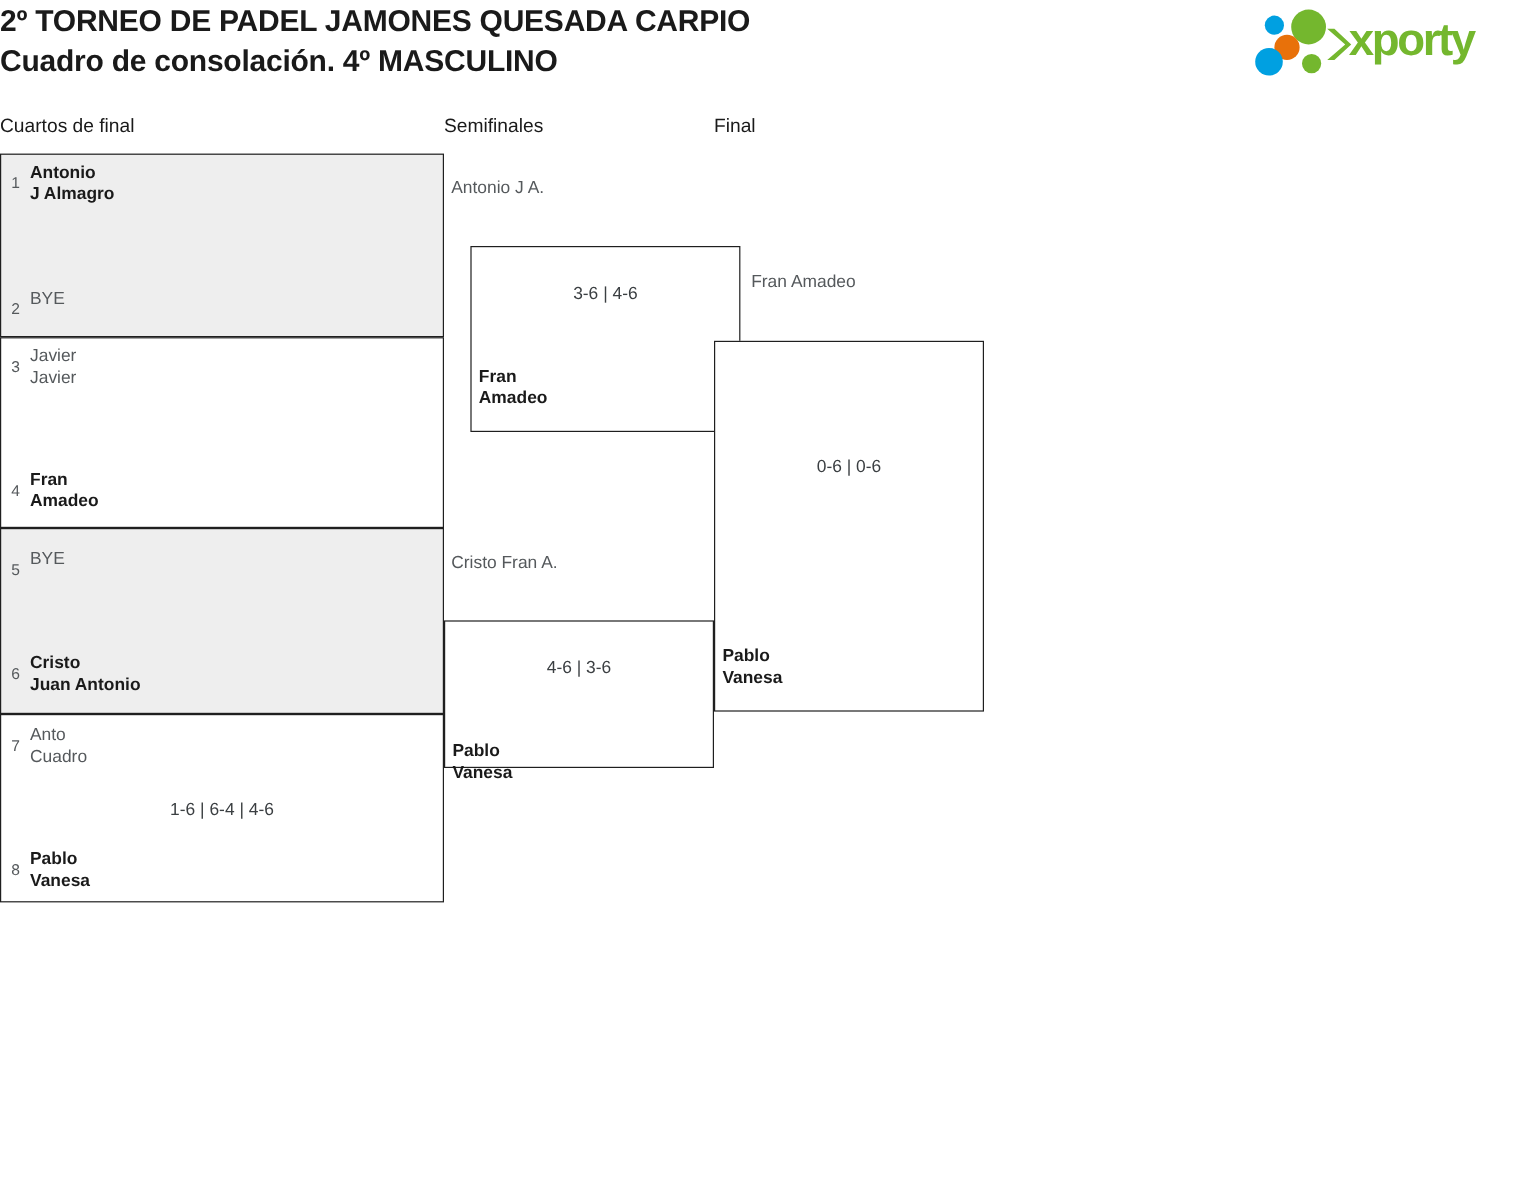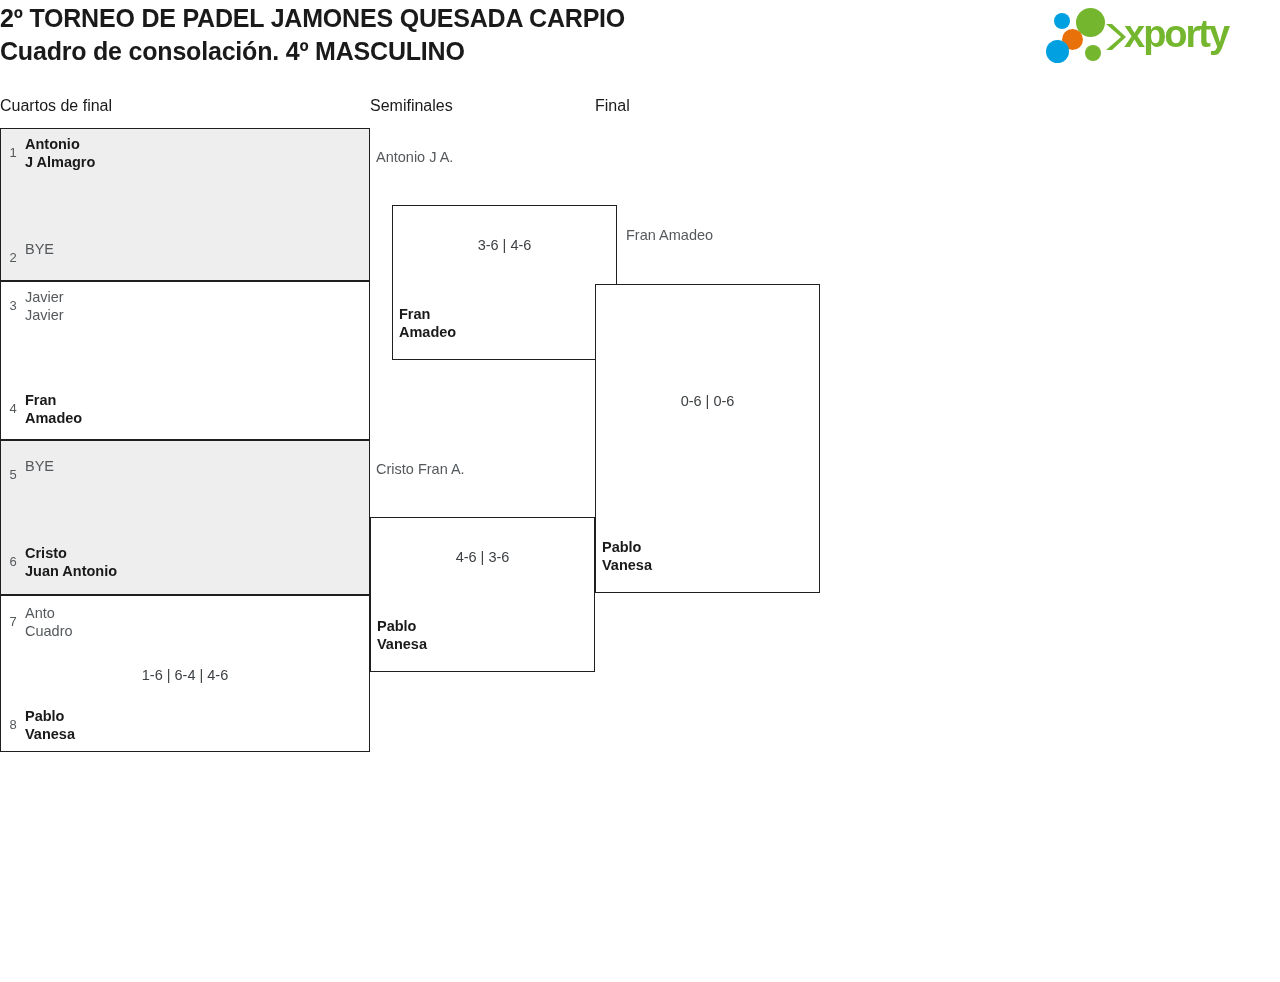--- a/index.html
+++ b/index.html
@@ -241,37 +241,37 @@
         <span class="n1">Fran</span>
         <span class="n2">Amadeo</span>
       </span>
     </div>
   </div>
 
   <div class="floatname" style="left:376px; top:460px;">
     <span class="n1">Cristo</span>
     <span class="n2">Fran A.</span>
   </div>
-  <div class="match" style="left:370px; top:517px; width:225px; height:155px;">
+  <div class="match" style="left:370px; top:517px; width:225px; height:123px;">
     <div class="score" style="top:31px;">4-6 | 3-6</div>
     <div class="slot" style="top:99px;">
       <span class="seed" style="width:6px; flex:0 0 6px;"></span>
       <span class="names winner">
         <span class="n1">Pablo</span>
         <span class="n2">Vanesa</span>
       </span>
     </div>
   </div>
 
   <div class="floatname" style="left:602px; top:226px;margin-left:24px;">
     <span class="n1">Fran</span>
     <span class="n2">Amadeo</span>
   </div>
   <div class="match" style="left:595px; top:284px; width:225px; height:309px;">
-    <div class="score" style="top:108px;">0-6 | 0-6</div>
+    <div class="score" style="top:96px;">0-6 | 0-6</div>
     <div class="slot" style="top:253px;">
       <span class="seed" style="width:6px; flex:0 0 6px;"></span>
       <span class="names winner">
         <span class="n1">Pablo</span>
         <span class="n2">Vanesa</span>
       </span>
     </div>
   </div>
 
 </div>

